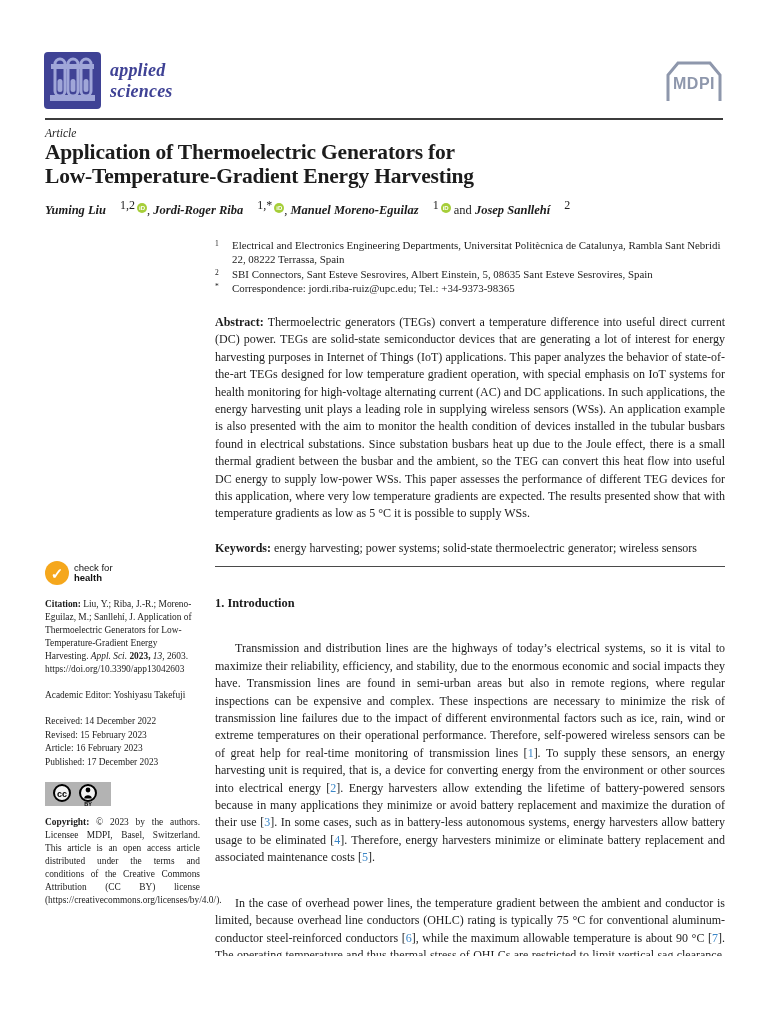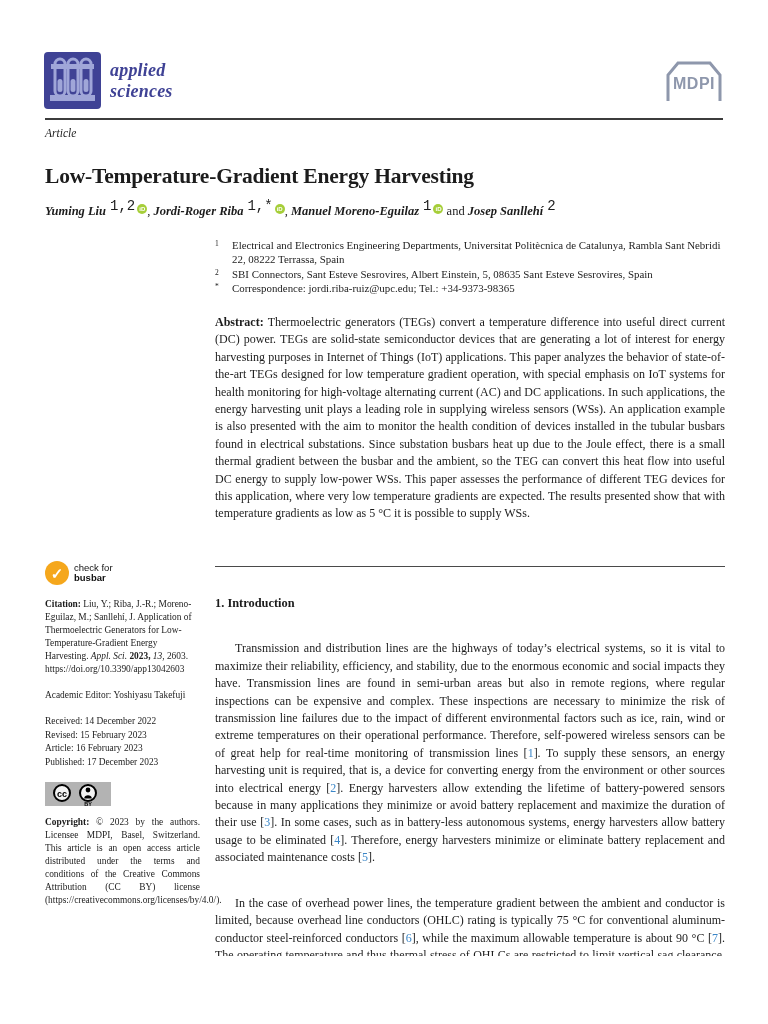--- a/index.html
+++ b/index.html
@@ -12,21 +12,21 @@
   .journal-name { font-style:italic; font-weight:bold; font-size:18px; line-height:1.12;
                   color:var(--brand-indigo,#3f4295); letter-spacing:0.2px; }
   .mdpi-logo { position:absolute; right:42px; top:58px; }
   .rule-header { position:absolute; left:45px; right:45px; top:118px; height:2px; background:#3c3c3c; }
 
   .article-type { position:absolute; left:45px; top:127px; font-style:italic; font-size:11.5px; }
   .title { position:absolute; left:45px; top:141px; width:620px; font-size:21.5px; font-weight:bold;
            line-height:23.5px; letter-spacing:-0.2px; }
   .authors { position:absolute; left:45px; top:198px; width:660px; font-size:12.5px; }
   .authors b { font-weight:bold;font-style:italic; }
-  .authors sup { font-size:14px; margin-left:4px;font-family:Liberation Mono, monospace; }
+  .authors sup { font-size:12px; margin-left:14px; }
   .orcid { display:inline-block; width:10px; height:10px; border-radius:50%;
            background:var(--orcid-green,#a6ce39); color:#fff; font-family:"Liberation Sans",sans-serif;
            font-size:6px; font-weight:bold; line-height:10px; text-align:center;
            position:relative; top:-4px; margin-left:2px; }
 
   
   .affiliations { position:absolute; left:215px; top:238px; width:510px; font-size:10.9px; line-height:14.4px; }
   .affil-row { display:flex; }
   .affil-marker { width:17px; flex:0 0 17px; font-size:7.5px; vertical-align:super; position:relative; top:-1px; }
   .affil-text { flex:1; }
@@ -93,21 +93,21 @@
 
   <svg class="mdpi-logo" width="64" height="47" viewBox="0 0 64 47">
     <path d="M6 43 L6 17 L16 5 L48 5 L58 17 L58 43" fill="none" stroke-width="3" style="stroke:var(--mdpi-gray,#8e97ac)"></path>
     <text x="32" y="31" text-anchor="middle" style="fill:var(--mdpi-gray,#8e97ac);font-family:'Liberation Sans',sans-serif;font-size:16px;font-weight:bold;letter-spacing:0.5px">MDPI</text>
   </svg>
 
   <div class="rule-header"></div>
 
   <div class="article-type">Article</div>
   <h1 class="title">
-    <br>
+    <span>Application of Thermoelectric Generators for</span><br>
     <span>Low-Temperature-Gradient Energy Harvesting</span>
   </h1>
 
   <p class="authors">
     <span><b>Yuming Liu</b><sup>1,2</sup><span class="orcid">iD</span><span>, </span></span>
     <span><b>Jordi-Roger Riba</b><sup>1,*</sup><span class="orcid">iD</span><span>, </span></span>
     <span><b>Manuel Moreno-Eguilaz</b><sup>1</sup><span class="orcid">iD</span><span> and </span></span>
     <span><b>Josep Sanllehí</b><sup>2</sup></span>
   </p>
 
@@ -124,31 +124,35 @@
       <span class="affil-marker">*</span>
       <span class="affil-text"><span>Correspondence:</span>
         <span>jordi.riba-ruiz@upc.edu</span><span>; Tel.: +34-9373-98365</span></span>
     </div>
   </div>
 
   <p class="abstract">
     <b>Abstract:</b>
     <span>Thermoelectric generators (TEGs) convert a temperature difference into useful direct current (DC) power. TEGs are solid-state semiconductor devices that are generating a lot of interest for energy harvesting purposes in Internet of Things (IoT) applications. This paper analyzes the behavior of state-of-the-art TEGs designed for low temperature gradient operation, with special emphasis on IoT systems for health monitoring for high-voltage alternating current (AC) and DC applications. In such applications, the energy harvesting unit plays a leading role in supplying wireless sensors (WSs). An application example is also presented with the aim to monitor the health condition of devices installed in the tubular busbars found in electrical substations. Since substation busbars heat up due to the Joule effect, there is a small thermal gradient between the busbar and the ambient, so the TEG can convert this heat flow into useful DC energy to supply low-power WSs. This paper assesses the performance of different TEG devices for this application, where very low temperature gradients are expected. The results presented show that with temperature gradients as low as 5 °C it is possible to supply WSs.</span>
   </p>
+  <p class="keywords">
+    <b>Keywords:</b>
+    <span>energy harvesting; power systems; solid-state thermoelectric generator; wireless sensors</span>
+  </p>
   <div class="rule-keywords"></div>
 
   <aside class="sidebar">
 
     <div class="updates-badge">
       <span class="cm-circle">
           <span class="cm-check">✓</span>
         </span>
       <span class="cm-label">
         <span>check for</span>
-        <b>busbar</b>
+        <b>health</b>
       </span>
     </div>
 
     <p class="side-par">
       <b>Citation:</b>
       <span>Liu, Y.; Riba, J.-R.; Moreno-Eguilaz, M.; Sanllehí, J. Application of Thermoelectric Generators for Low-Temperature-Gradient Energy Harvesting.</span>
       <i>Appl. Sci.</i>
       <b>2023,</b>
       <i>13,</i>
       <span>2603.</span>

